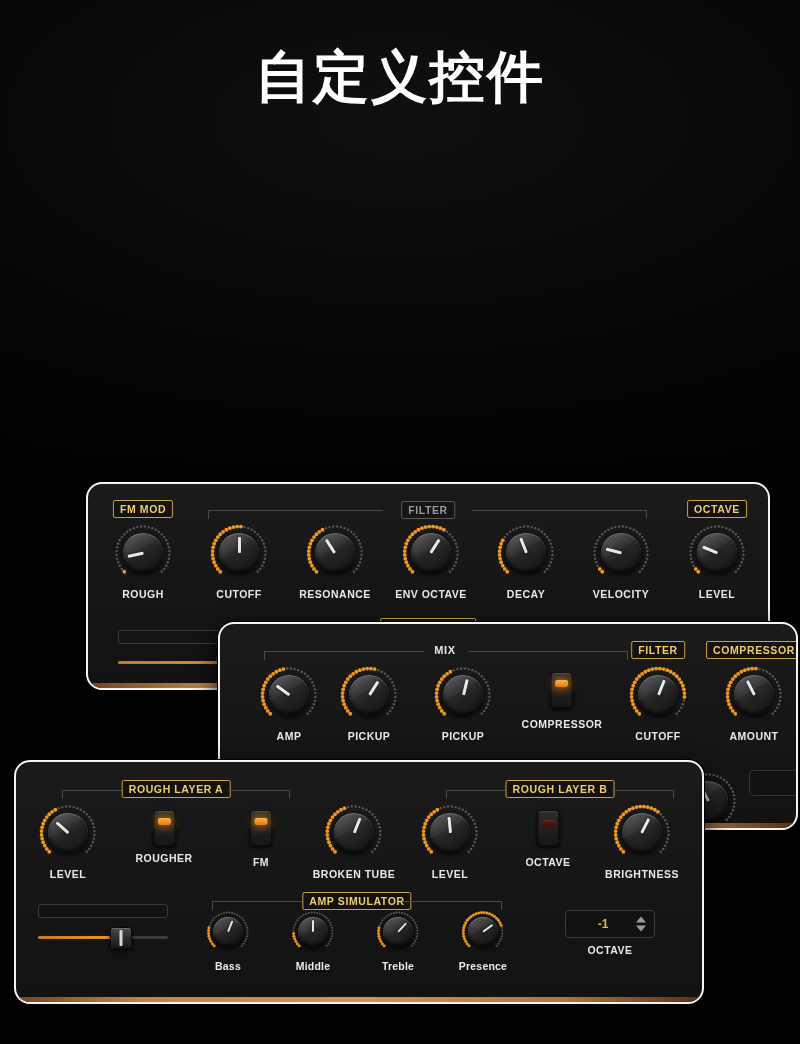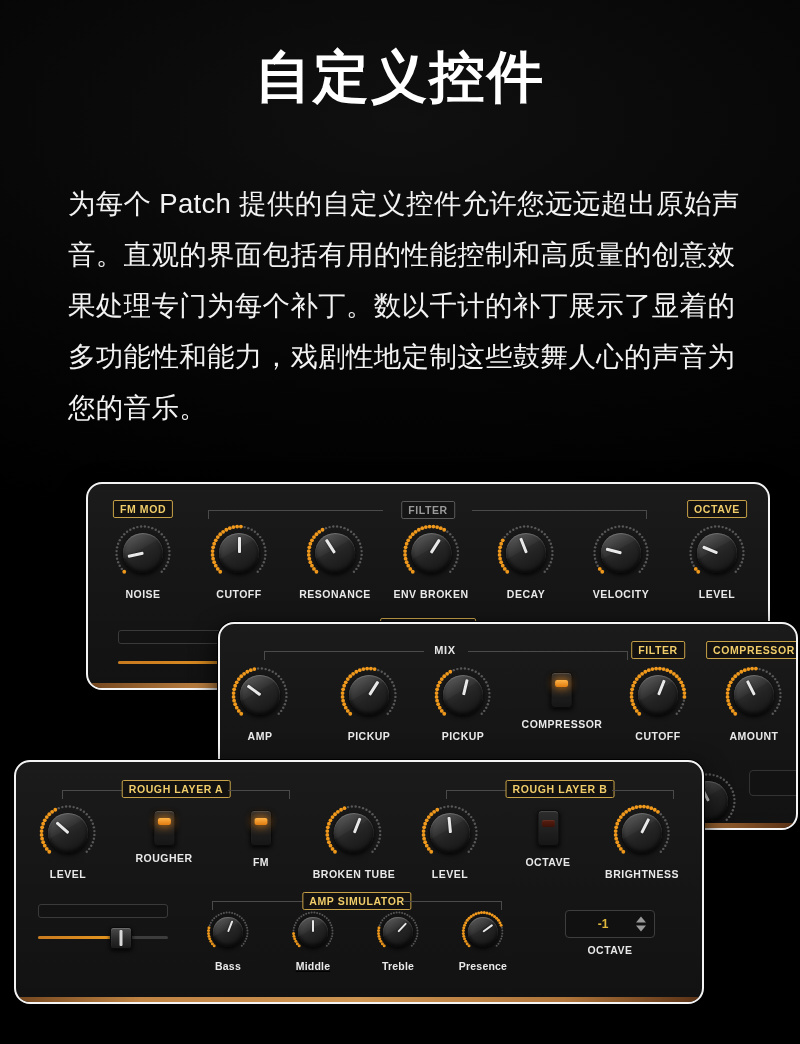--- a/index.html
+++ b/index.html
@@ -160,21 +160,20 @@
   .ghost-box {
     position: absolute; border: 1px solid #333; border-radius: 4px; background: #121212;
   }
 </style>
 </head>
 <body>
 
 <div id="root">
 
   <div class="title">自定义控件</div>
-  <div class="body-copy">为每个 Patch 提供的自定义控件允许您远远超出原始声音。直观的界面包括有用的性能控制和高质量的创意效果处理专门为每个补丁。数以千计的补丁展示了显着的多功能性和能力，戏剧性地定制这些鼓舞人心的声音为您的音乐。</div>
 
   <div class="panel" id="panel-top">
     <div class="panel-inner">
 
       <div class="badge gold" style="left:55px;top:16px;">FM MOD</div>
 
       <div class="rule cap-left" style="left:120px;top:26px;width:175px;"></div>
       <div class="badge gray" style="left:340px;top:17px;">FILTER</div>
       <div class="rule cap-right" style="left:384px;top:26px;width:175px;"></div>
 
@@ -215,21 +214,21 @@
               <circle cx="54.89" cy="34.63" r="1.2" fill="#575757"></circle>
               <circle cx="53.83" cy="38.26" r="1.2" fill="#575757"></circle>
               <circle cx="52.26" cy="41.70" r="1.2" fill="#575757"></circle>
               <circle cx="50.21" cy="44.88" r="1.2" fill="#575757"></circle>
               <circle cx="47.74" cy="47.74" r="1.2" fill="#575757"></circle>
             </svg>
             <div class="cap" style="width: 40px; height: 40px; left: 9px; top: 9px;"></div>
             <div class="facet" style="width: 40px; height: 40px; left: 9px; top: 9px;"></div>
             <div class="pointer" style="width: 3px; height: 16px; left: 27.5px; top: 13px; transform: rotate(257.4deg);"></div>
           </div>
-        <div class="knob-label">NOISE</div>
+        <div class="knob-label">ROUGH</div>
       </div>
       <div class="knob-wrap" style="left:151px;top:40px;">
         <div class="knob k-lg" style="width: 58px; height: 58px;">
             <svg width="58" height="58" style="position: absolute; left: 0px; top: 0px;">
               <circle cx="10.26" cy="47.74" r="1.9" fill="#f0991c"></circle>
               <circle cx="7.79" cy="44.88" r="1.9" fill="#f0991c"></circle>
               <circle cx="5.74" cy="41.70" r="1.9" fill="#f0991c"></circle>
               <circle cx="4.17" cy="38.26" r="1.9" fill="#f0991c"></circle>
               <circle cx="3.11" cy="34.63" r="1.9" fill="#f0991c"></circle>
               <circle cx="2.57" cy="30.89" r="1.9" fill="#f0991c"></circle>
@@ -347,21 +346,21 @@
               <circle cx="54.89" cy="34.63" r="1.2" fill="#575757"></circle>
               <circle cx="53.83" cy="38.26" r="1.2" fill="#575757"></circle>
               <circle cx="52.26" cy="41.70" r="1.2" fill="#575757"></circle>
               <circle cx="50.21" cy="44.88" r="1.2" fill="#575757"></circle>
               <circle cx="47.74" cy="47.74" r="1.2" fill="#575757"></circle>
             </svg>
             <div class="cap" style="width: 40px; height: 40px; left: 9px; top: 9px;"></div>
             <div class="facet" style="width: 40px; height: 40px; left: 9px; top: 9px;"></div>
             <div class="pointer" style="width: 3px; height: 16px; left: 27.5px; top: 13px; transform: rotate(392.4deg);"></div>
           </div>
-        <div class="knob-label">ENV BROKEN</div>
+        <div class="knob-label">ENV OCTAVE</div>
       </div>
       <div class="knob-wrap" style="left:438px;top:40px;">
         <div class="knob k-lg" style="width: 58px; height: 58px;">
             <svg width="58" height="58" style="position: absolute; left: 0px; top: 0px;">
               <circle cx="10.26" cy="47.74" r="1.9" fill="#f0991c"></circle>
               <circle cx="7.79" cy="44.88" r="1.9" fill="#f0991c"></circle>
               <circle cx="5.74" cy="41.70" r="1.9" fill="#f0991c"></circle>
               <circle cx="4.17" cy="38.26" r="1.9" fill="#f0991c"></circle>
               <circle cx="3.11" cy="34.63" r="1.9" fill="#f0991c"></circle>
               <circle cx="2.57" cy="30.89" r="1.9" fill="#f0991c"></circle>
@@ -505,21 +504,21 @@
   <div class="panel" id="panel-mid">
     <div class="panel-inner">
 
       <div class="rule cap-left" style="left:44px;top:27px;width:160px;"></div>
       <div class="badge" style="left:225px;top:18px;color:#e4e4e4;font-size:11px;">MIX</div>
       <div class="rule cap-right" style="left:248px;top:27px;width:160px;"></div>
 
       <div class="badge gold" style="left:438px;top:17px;">FILTER</div>
       <div class="badge gold" style="left:534px;top:17px;">COMPRESSOR</div>
 
-      <div class="knob-wrap" style="left:40px;top:42px;">
+      <div class="knob-wrap" style="left:69px;top:42px;">
         <div class="knob k-lg" style="width: 58px; height: 58px;">
             <svg width="58" height="58" style="position: absolute; left: 0px; top: 0px;">
               <circle cx="10.26" cy="47.74" r="1.9" fill="#f0991c"></circle>
               <circle cx="7.79" cy="44.88" r="1.9" fill="#f0991c"></circle>
               <circle cx="5.74" cy="41.70" r="1.9" fill="#f0991c"></circle>
               <circle cx="4.17" cy="38.26" r="1.9" fill="#f0991c"></circle>
               <circle cx="3.11" cy="34.63" r="1.9" fill="#f0991c"></circle>
               <circle cx="2.57" cy="30.89" r="1.9" fill="#f0991c"></circle>
               <circle cx="2.57" cy="27.11" r="1.9" fill="#f0991c"></circle>
               <circle cx="3.11" cy="23.37" r="1.9" fill="#f0991c"></circle>

